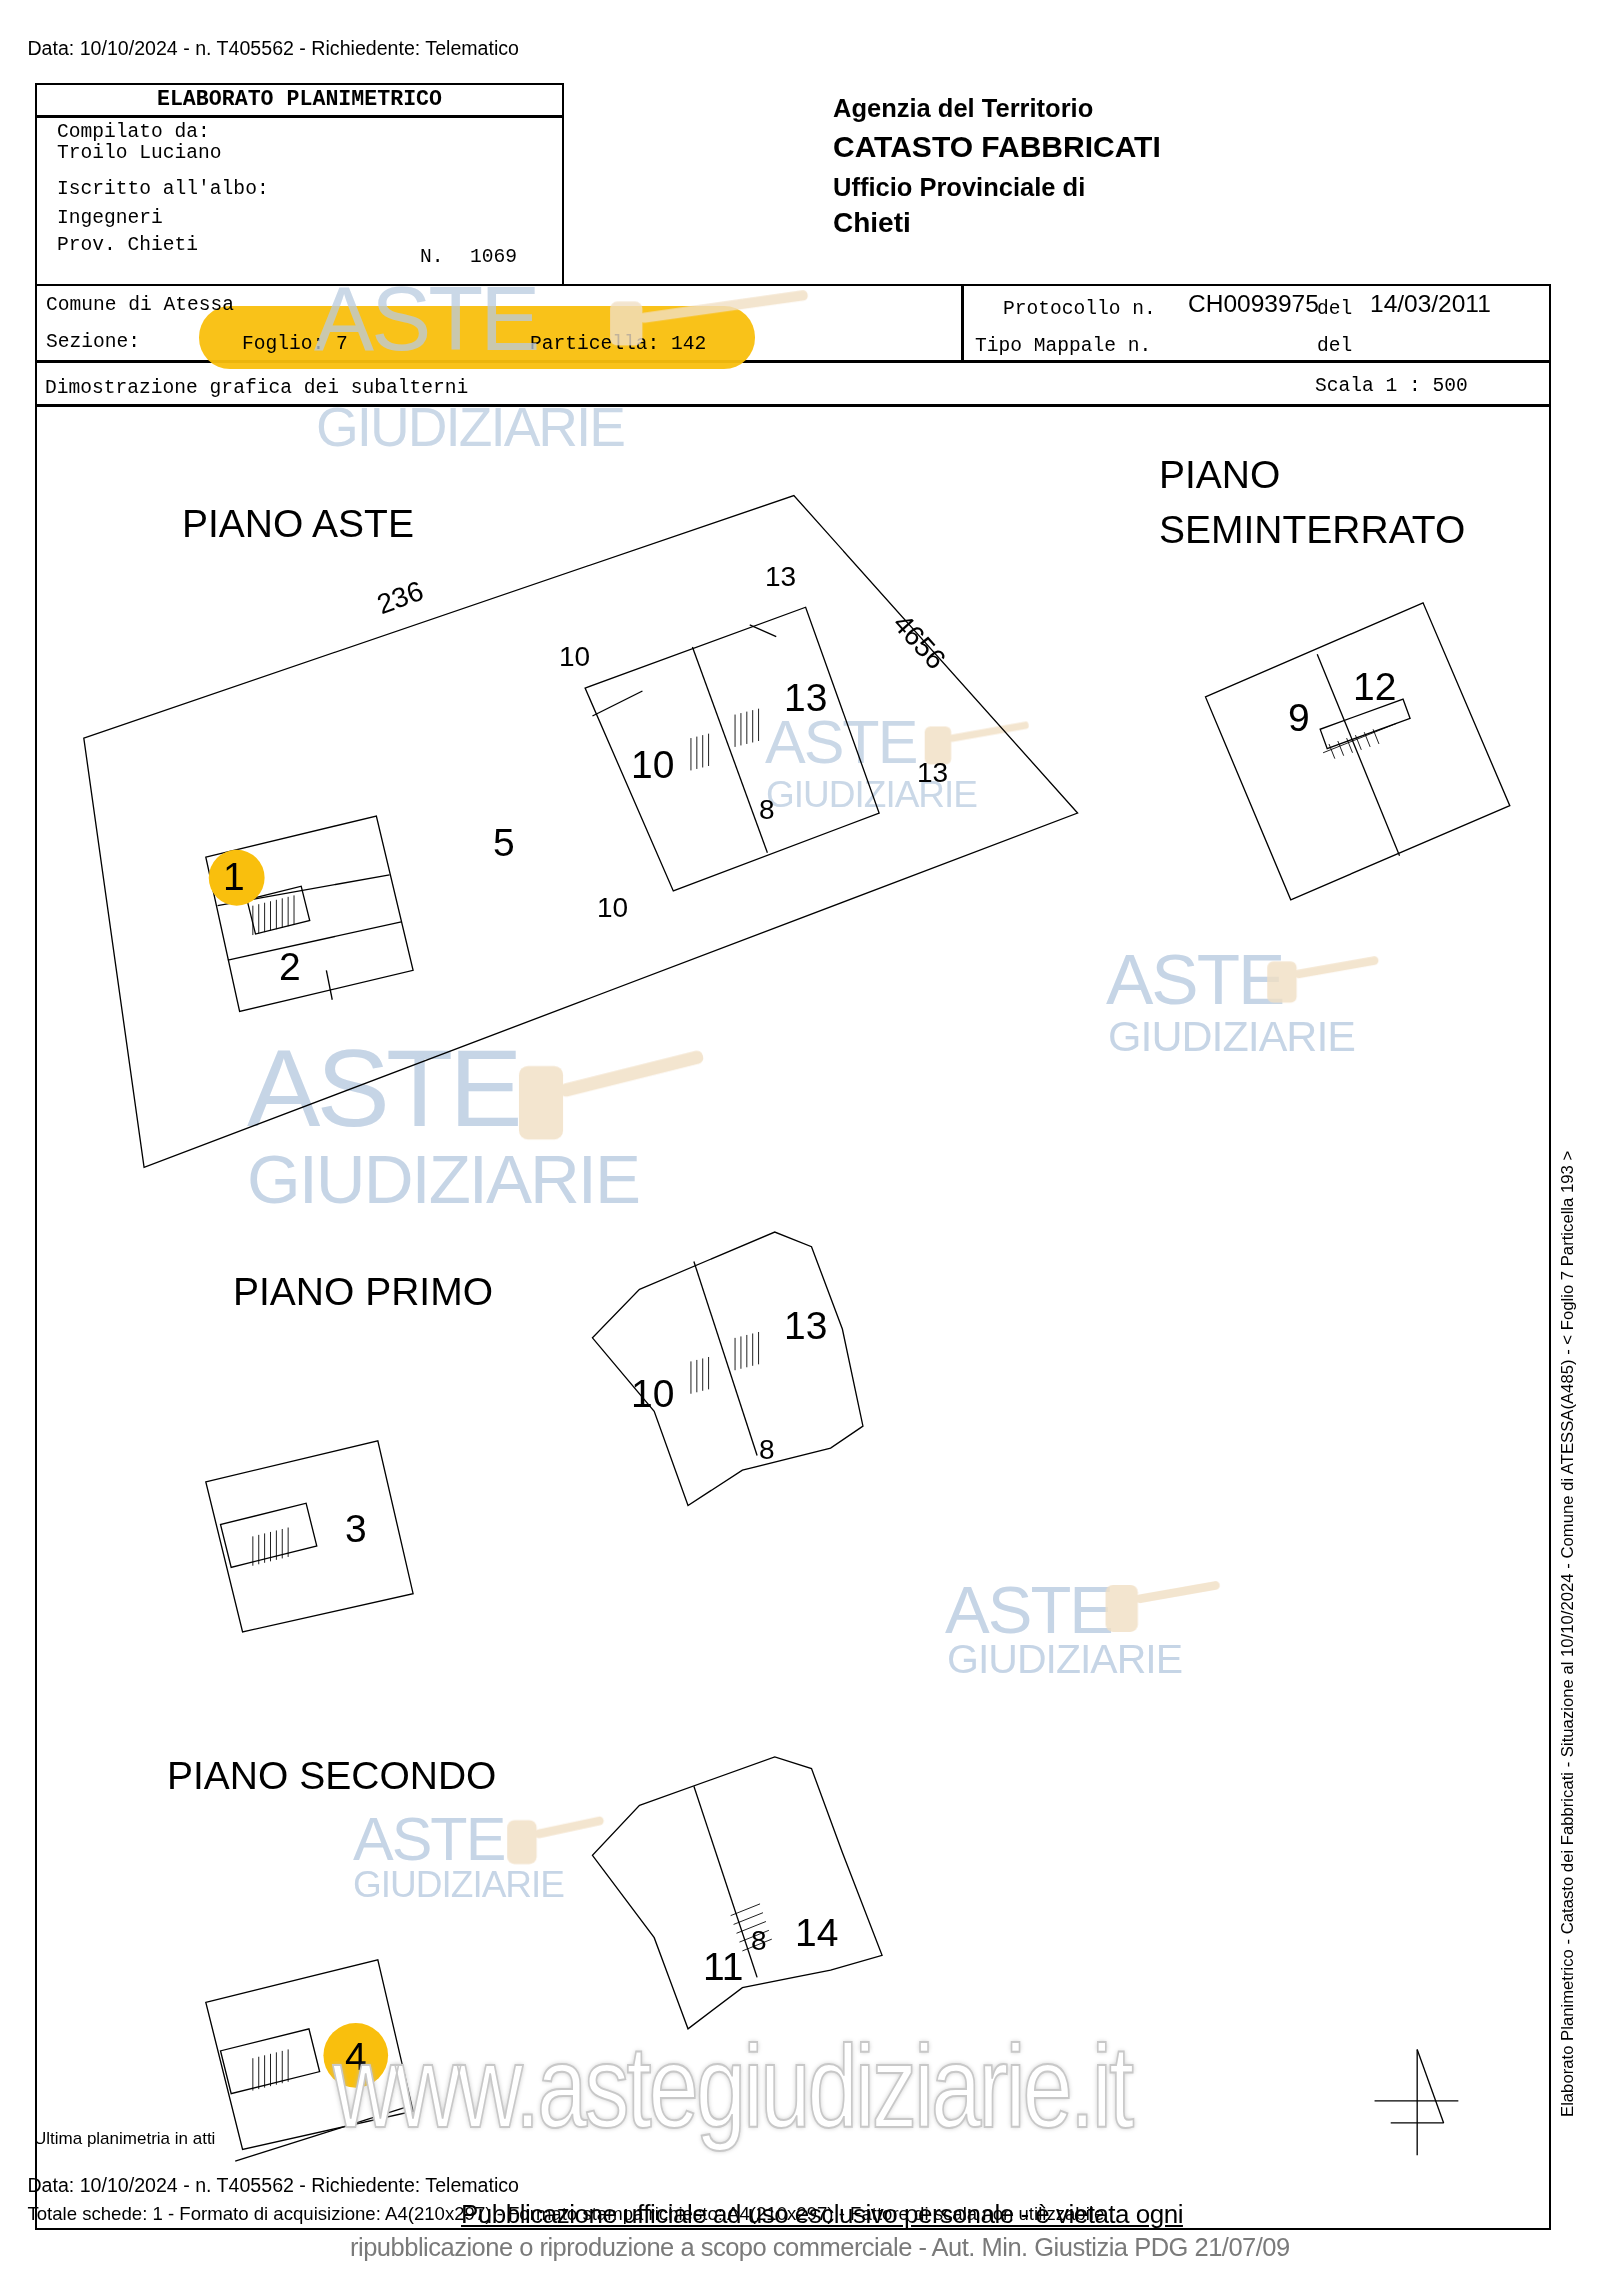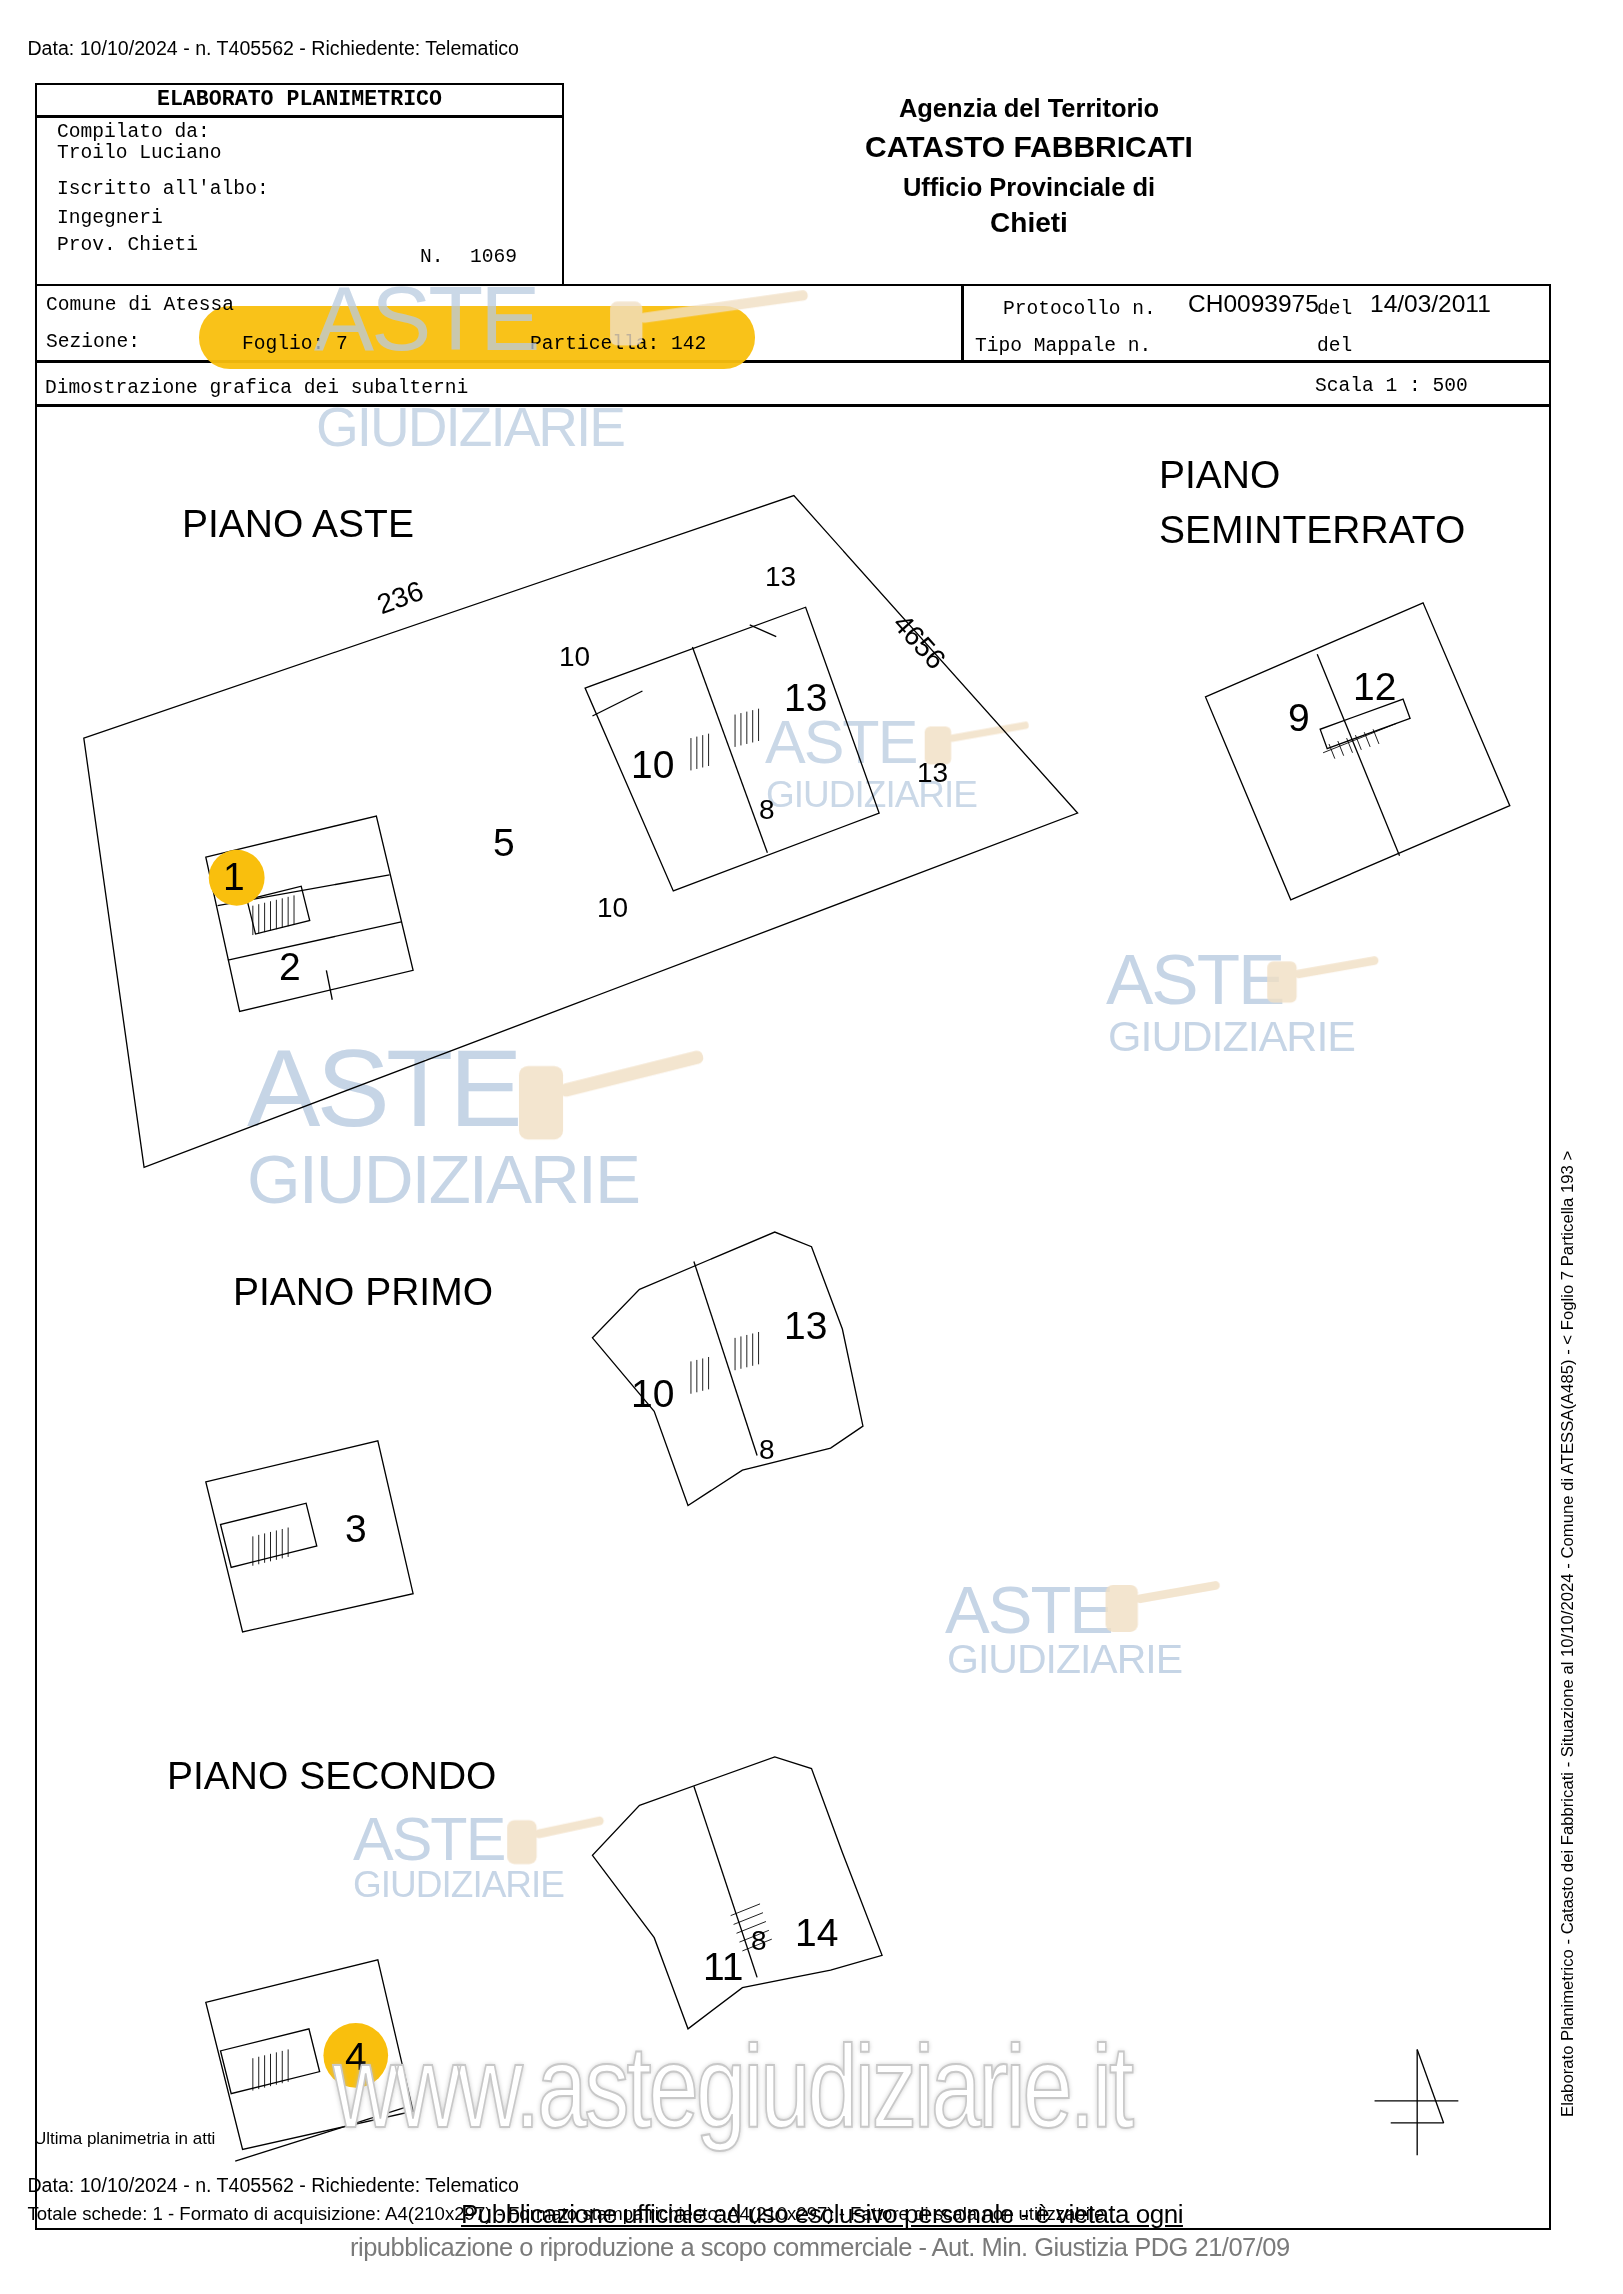--- a/index.html
+++ b/index.html
@@ -4,21 +4,21 @@
 <style>
   html,body{margin:0;padding:0;background:#fff;}
   body{width:1623px;height:2295px;position:relative;overflow:hidden;font-family:"Liberation Sans",sans-serif;color:#000;}
   .abs{position:absolute;white-space:nowrap;}
   .mono{font-family:"Liberation Mono","DejaVu Sans Mono",monospace;}
   .cond{font-family:"Liberation Sans Narrow","Liberation Sans",sans-serif;transform-origin:left top;}
   .box{position:absolute;border:2.9px solid #000;box-sizing:border-box;}
   .hline{position:absolute;height:2.9px;background:#000;}
   .vline{position:absolute;width:2.9px;background:#000;}
   .hdr{font-size:19.6px;}
-  .agency{text-align:center;font-weight:bold;}
+  .agency{font-weight:bold;}
   .floor{font-size:39px;}
   .num{font-size:39px;}
   .sm{font-size:28px;}
   .wm{color:#b9cbe0;}
   svg.draw{position:absolute;left:0;top:0;}
   .yellow{background:#f9bf0d;}
 </style>
 </head>
 <body>
 

